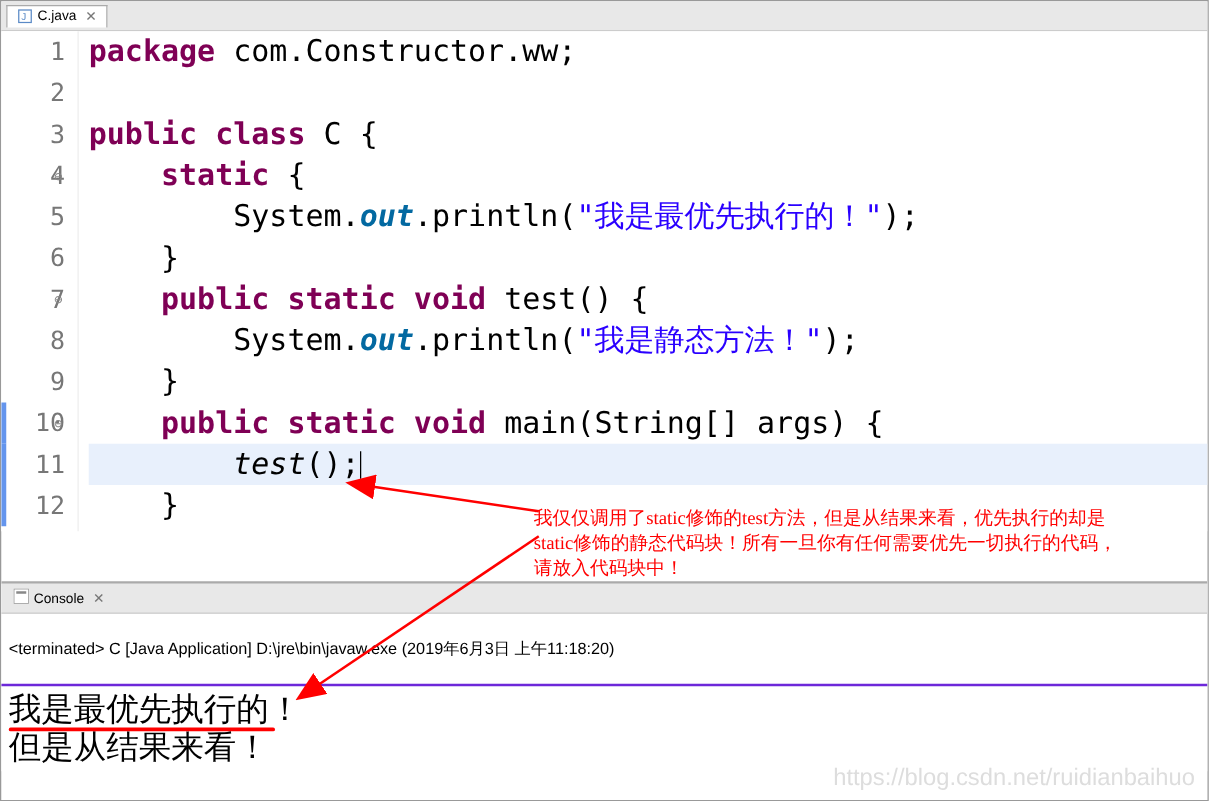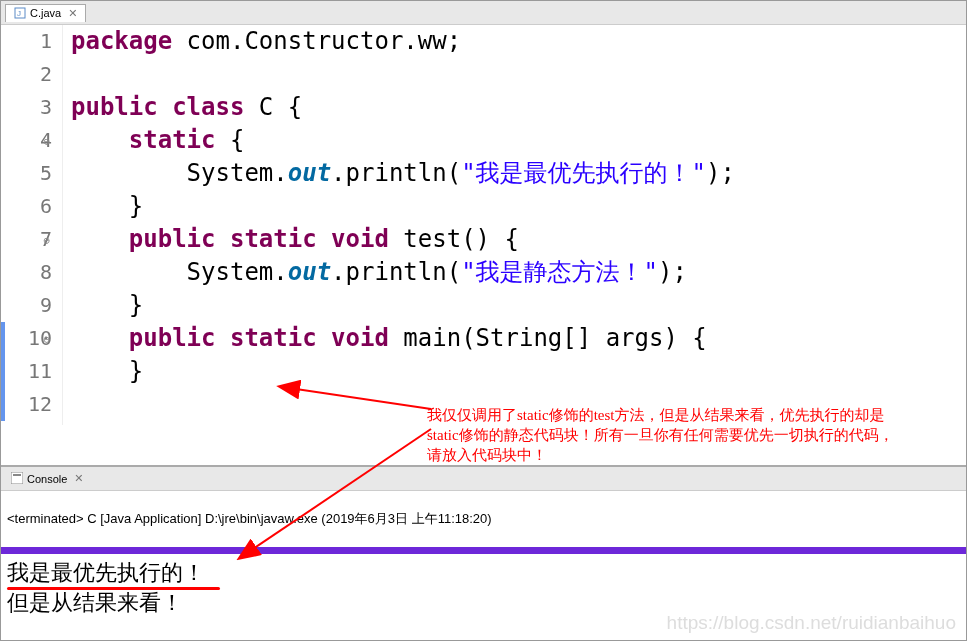--- a/index.html
+++ b/index.html
@@ -19,22 +19,22 @@
 .kw { color: #7f0055; font-weight: bold; }
 .method-call { font-style: italic; }
 .static-field { color: #0369a1; font-style: italic; font-weight: bold; }
 .str { color: #2a00ff; }
 .txt { color: #000; }
 .cursor-caret { display: inline-block; width: 1px; height: 22px; background: #000; vertical-align: middle; }
 .annotation { position: absolute; color: #ff0000; font-size: 15px; font-family: SimSun, serif; line-height: 20px; width: 480px; }
 .console-section { border-top: 2px solid #aaa; background: #fff; }
 .console-tab-bar { display: flex; align-items: center; background: #e8e8e8; border-bottom: 1px solid #ccc; height: 24px; padding-left: 4px; }
 .console-tab { display: flex; align-items: center; gap: 4px; padding: 2px 6px; font-size: 11px; font-family: Tahoma, sans-serif; }
-.console-status { font-size: 13px; font-family: Tahoma, sans-serif; padding: 19px 6px; border-bottom: 7px solid #6d28d9; }
-.console-output { padding: 4px 6px; font-size: 22px; font-family: SimSun, serif; line-height: 30px; }
+.console-status { font-size: 13px; font-family: Tahoma, sans-serif; padding: 19px 6px; border-bottom: 2px solid #6d28d9; }
+.console-output { padding: 4px 6px; font-size: 26px; font-family: SimSun, serif; line-height: 30px; }
 .console-output .line1 { position: relative; display: inline-block; }
 .underline-red { position: absolute; bottom: -2px; left: 0; height: 3px; background: #ff0000; border-radius: 2px; }
 .arrow-svg { position: absolute; pointer-events: none; }
 .watermark { position: absolute; bottom: 6px; right: 10px; color: #ddd; font-size: 19px; font-family: Arial, sans-serif; }
 </style>
 </head>
 <body>
 
 <div class="tab-bar">
   <div class="tab">
@@ -68,20 +68,21 @@
       <div class="code-line"><span class="kw">package </span><span class="txt">com.Constructor.ww;</span></div>
       <div class="code-line"></div>
       <div class="code-line"><span class="kw">public class </span><span class="txt">C {</span></div>
       <div class="code-line"><span class="txt">    </span><span class="kw">static</span><span class="txt"> {</span></div>
       <div class="code-line"><span class="txt">        System.</span><span class="static-field">out</span><span class="txt">.println(</span><span class="str">"我是最优先执行的！"</span><span class="txt">);</span></div>
       <div class="code-line"><span class="txt">    }</span></div>
       <div class="code-line"><span class="txt">    </span><span class="kw">public static void</span><span class="txt"> test() {</span></div>
       <div class="code-line"><span class="txt">        System.</span><span class="static-field">out</span><span class="txt">.println(</span><span class="str">"我是静态方法！"</span><span class="txt">);</span></div>
       <div class="code-line"><span class="txt">    }</span></div>
       <div class="code-line"><span class="txt">    </span><span class="kw">public static void</span><span class="txt"> main(String[] args) {</span></div>
+      <div class="code-line current-line"><span class="txt">        </span><span class="method-call">test</span><span class="txt">();</span><span class="cursor-caret"></span></div>
       <div class="code-line"><span class="txt">    }</span></div>
     </div>
 </div>
 
 <div class="annotation" style="left:426px; top:404px;">我仅仅调用了static修饰的test方法，但是从结果来看，优先执行的却是static修饰的静态代码块！所有一旦你有任何需要优先一切执行的代码，请放入代码块中！</div>
 
 <svg class="arrow-svg" style="left:0; top:0;" width="967" height="641">
   <defs>
     <marker id="ah" markerWidth="12" markerHeight="10" refX="2" refY="5" orient="auto">
       <polygon points="0,0 12,5 0,10" fill="#ff0000"></polygon>

